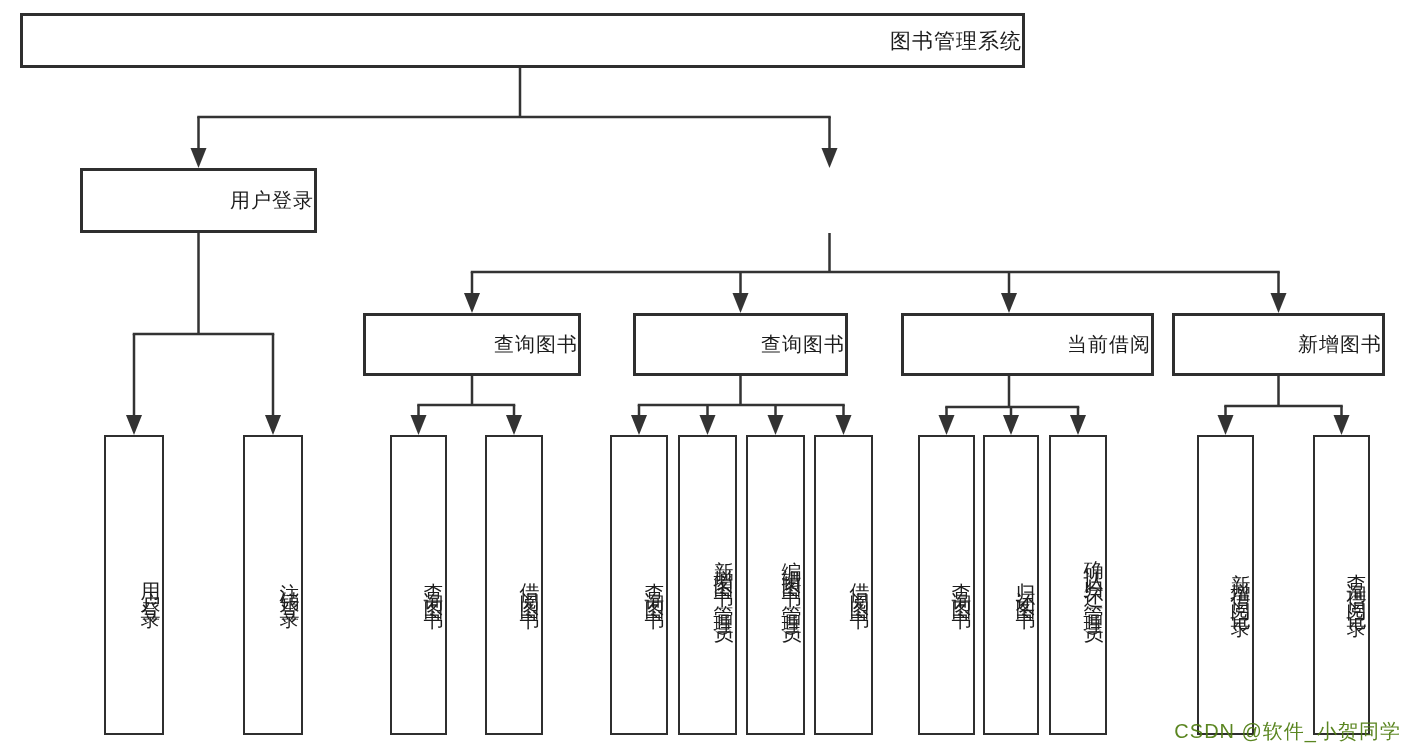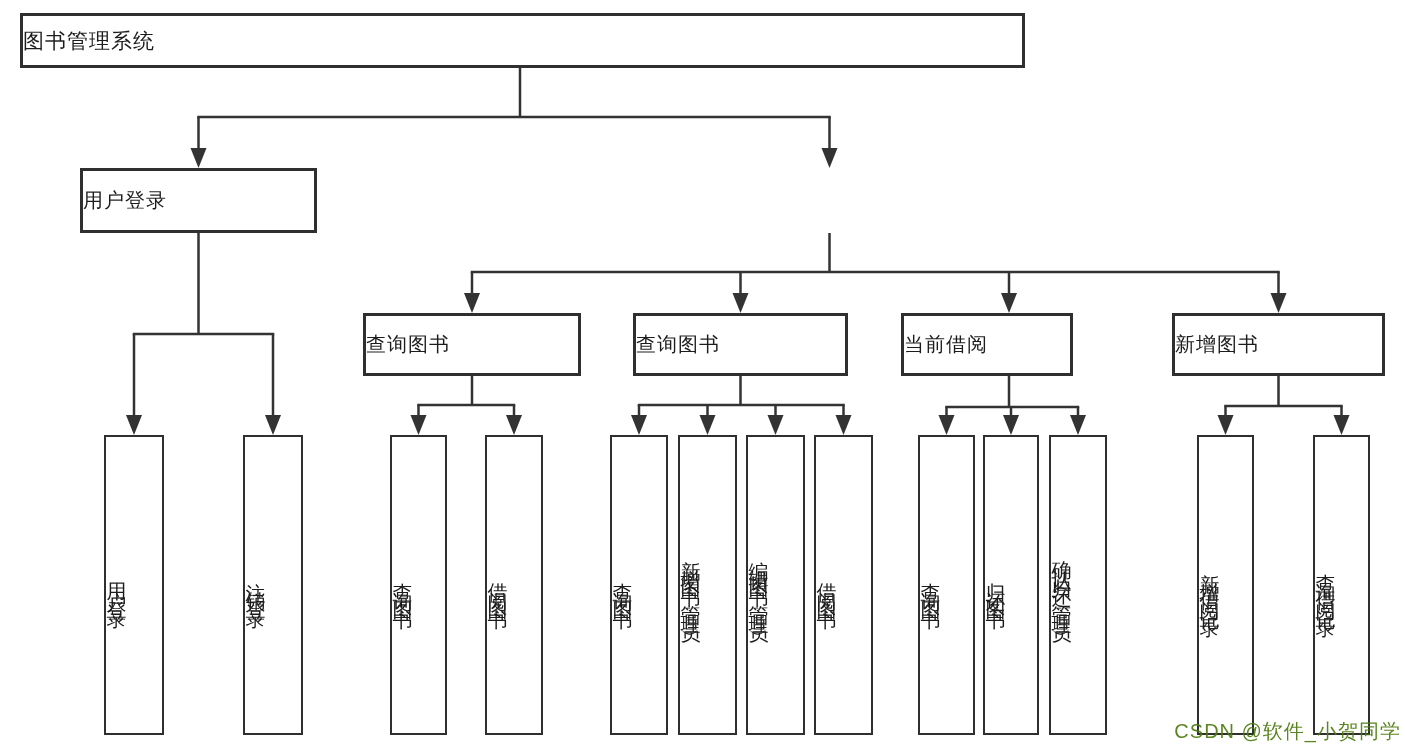--- a/index.html
+++ b/index.html
@@ -12,21 +12,21 @@
   }
   .conn-layer{position:absolute;left:0;top:0;z-index:1;}
   .conn-layer path{fill:none;stroke:#333333;stroke-width:2.5;}
   .conn-layer line{stroke:#333333;stroke-width:2.5;}
   .conn-layer polygon{fill:#333333;stroke:none;}
   .box{
     position:absolute;
     box-sizing:border-box;
     background:#ffffff;
     border:3px solid #2f2f2f;
-    display:flex;align-items:center;justify-content:flex-start;
+    display:flex;align-items:center;justify-content:flex-end;
     font-size:20px;color:#1c1c1c;
     z-index:2;
     letter-spacing:1px;
   }
   .box.root{font-size:21px;}
   .box.leaf{border-width:2px;}
   .box.leaf .vtxt{
     writing-mode:vertical-rl;
     text-orientation:mixed;
     letter-spacing:9px;
@@ -116,21 +116,21 @@
   <div class="box" style="left:80px;top:168px;width:237px;height:65px">
     <span>用户登录</span>
   </div>
 
   <div class="box" style="left:363px;top:313px;width:218px;height:63px">
     <span>查询图书</span>
   </div>
   <div class="box" style="left:633px;top:313px;width:215px;height:63px">
     <span>查询图书</span>
   </div>
-  <div class="box" style="left:901px;top:313px;width:172px;height:63px">
+  <div class="box" style="left:901px;top:313px;width:253px;height:63px">
     <span>当前借阅</span>
   </div>
   <div class="box" style="left:1172px;top:313px;width:213px;height:63px">
     <span>新增图书</span>
   </div>
 
   <div class="box leaf" style="left:104px;top:435px;width:60px;height:300px">
     <span class="vtxt">用户登录</span>
   </div>
   <div class="box leaf" style="left:243px;top:435px;width:60px;height:300px">

